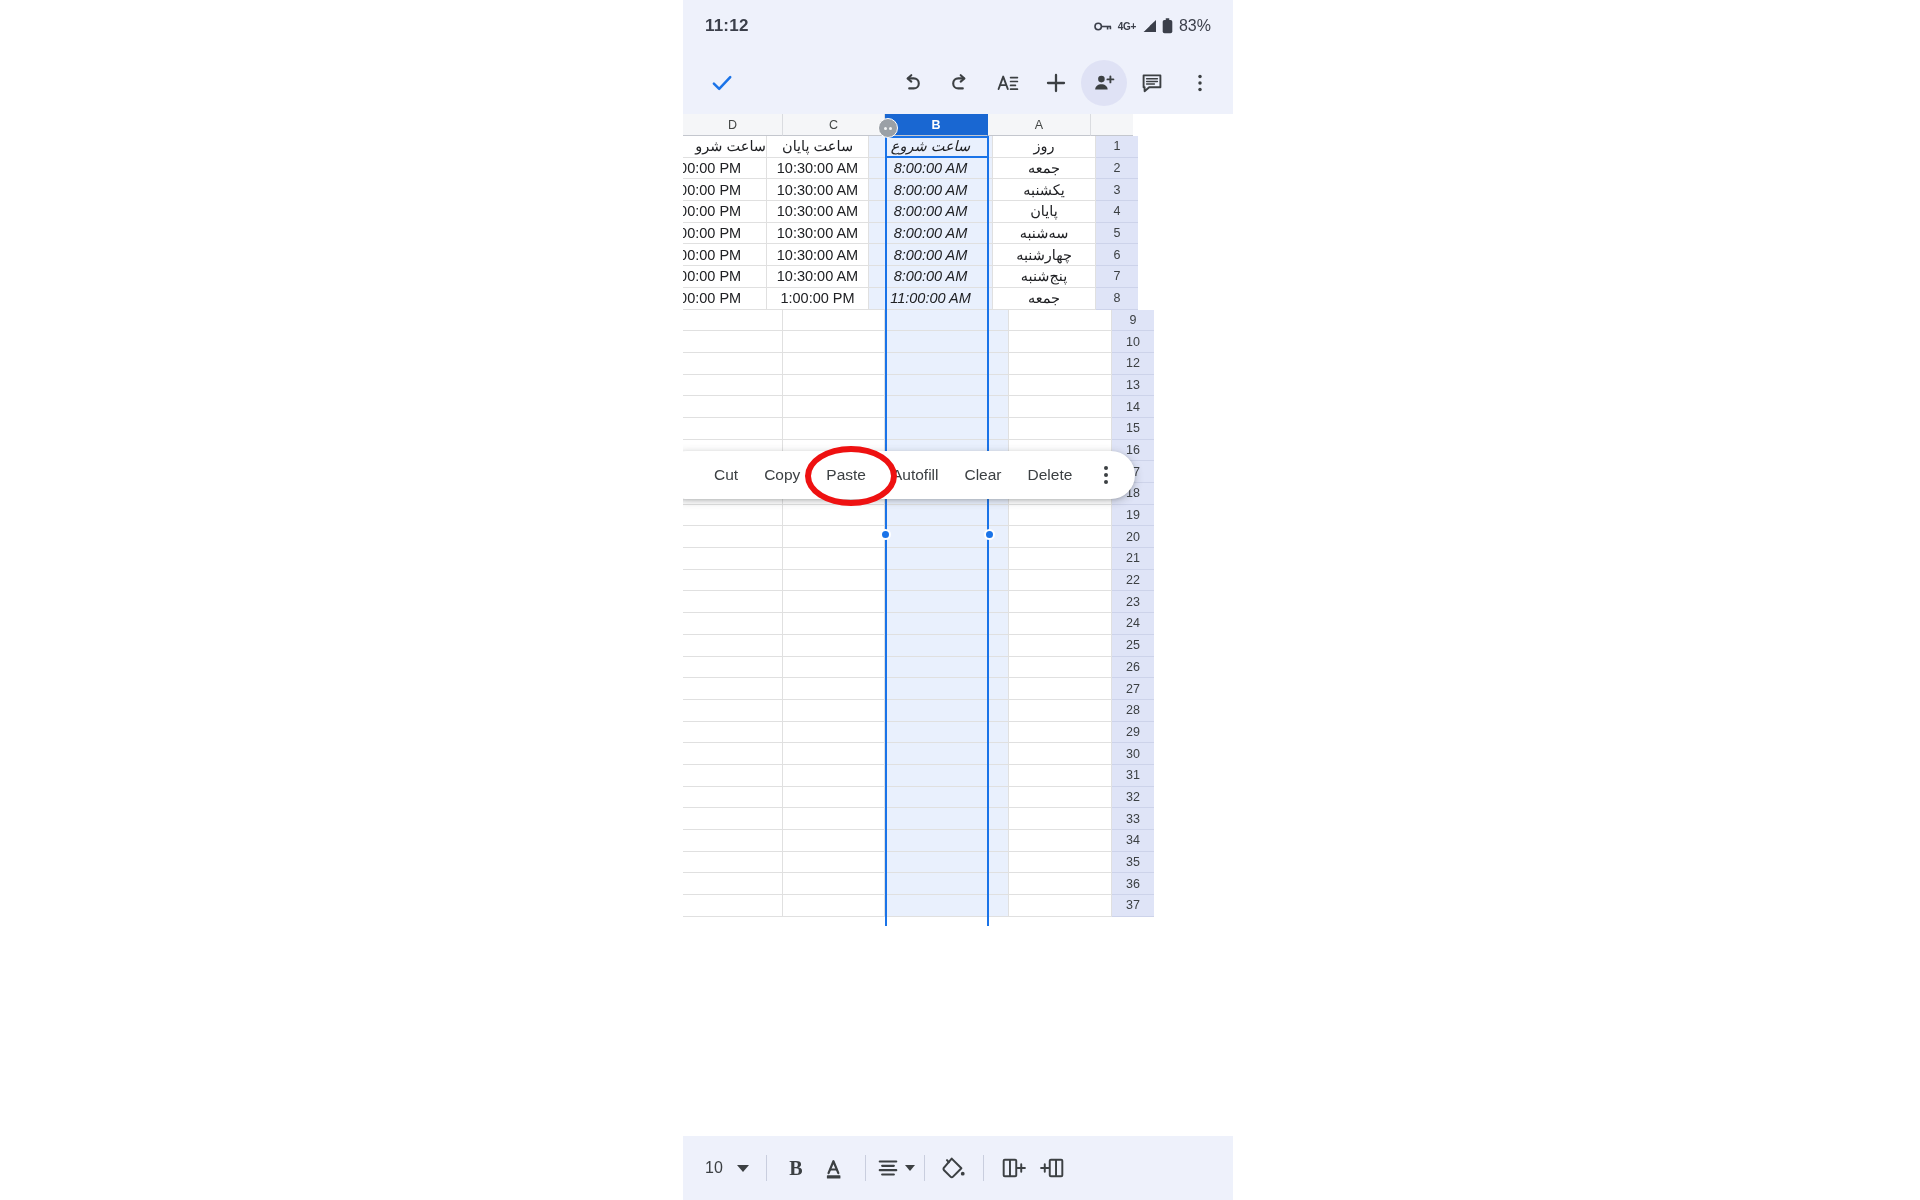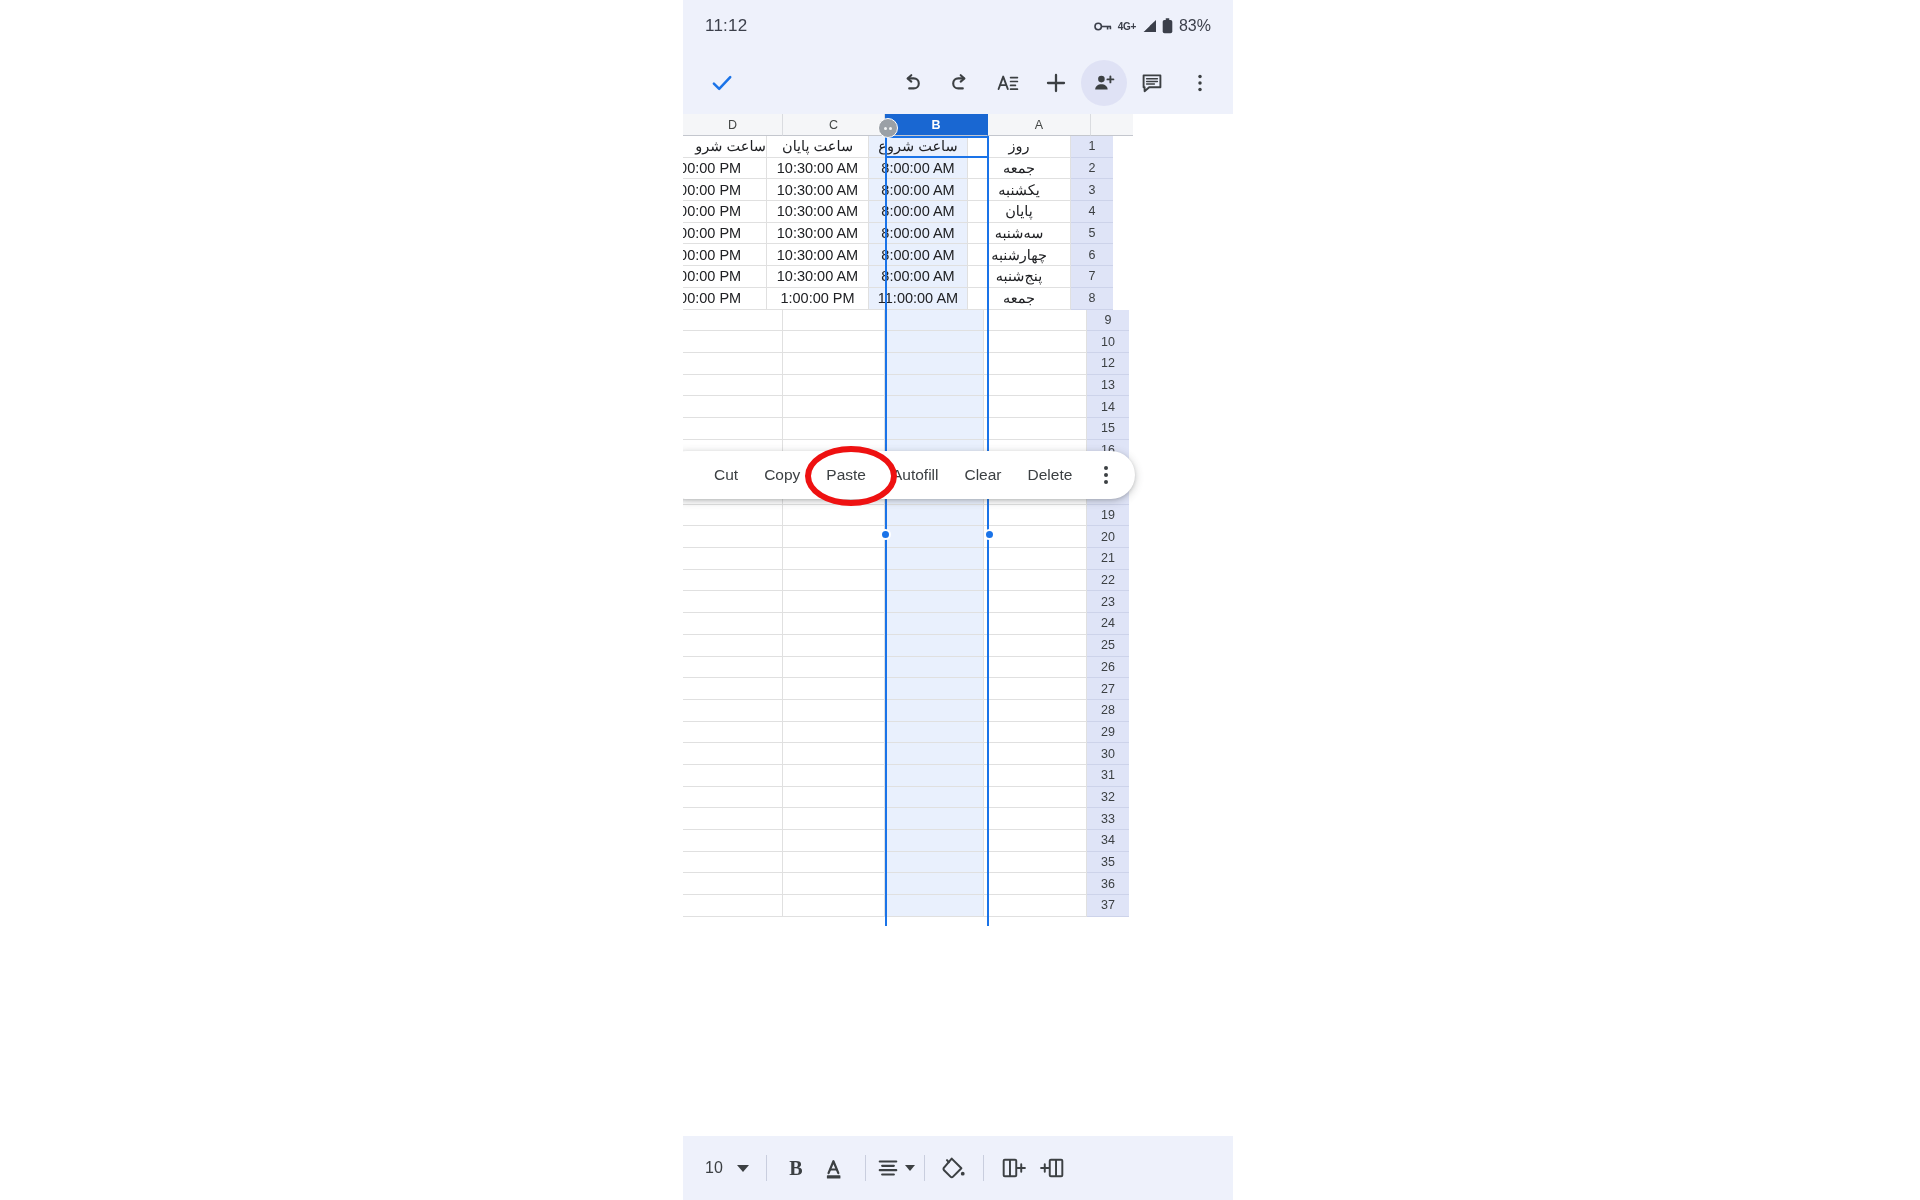--- a/index.html
+++ b/index.html
@@ -22,21 +22,21 @@
   }
 
   
   #statusbar {
     position:absolute; left:0; top:0; width:550px; height:52px;
     background:#eef1fb;
     display:flex; align-items:center; justify-content:space-between;
     padding:0 22px;
   }
   #status-time {
-    font-size:17px; font-weight:normal; color:#3b3f4a; letter-spacing:.2px;
+    font-size:17px; font-weight:bold; color:#3b3f4a; letter-spacing:.2px;
   }
   #status-icons { display:flex; align-items:center; gap:5px; color:#3b3f4a; }
   #status-icons .net-label { font-size:10px; font-weight:bold; letter-spacing:-.3px; }
   #status-icons .battery-pct { font-size:16px; font-weight:normal; margin-left:1px; }
   .svgico { display:block; }
 
   
   #toolbar {
     position:absolute; left:0; top:52px; width:550px; height:62px;
     background:#eef1fb;
@@ -66,21 +66,21 @@
 
   .cell {
     border-right:1px solid #e0e0e0;
     border-bottom:1px solid #e0e0e0;
     display:flex; align-items:center; justify-content:center;
     font-size:14.5px; color:#202124; background:#ffffff;
     overflow:hidden; white-space:nowrap; flex:none;
   }
   .cell.colD { width:100px; justify-content:flex-start; padding-left:0; }
   .cell.colC { width:102px; }
-  .cell.colB { width:99px; }
+  .cell.colB { width:124px;font-style:italic; }
   .cell.colA { width:103px; }
 
   
   .chdr {
     height:22px; background:#f5f6f8; border-right:1px solid #dadce0;
     border-bottom:1px solid #c4c7ce;
     display:flex; align-items:center; justify-content:center;
     font-size:12.5px; color:#444746; flex:none;
   }
   .chdr.colD { width:100px; }

